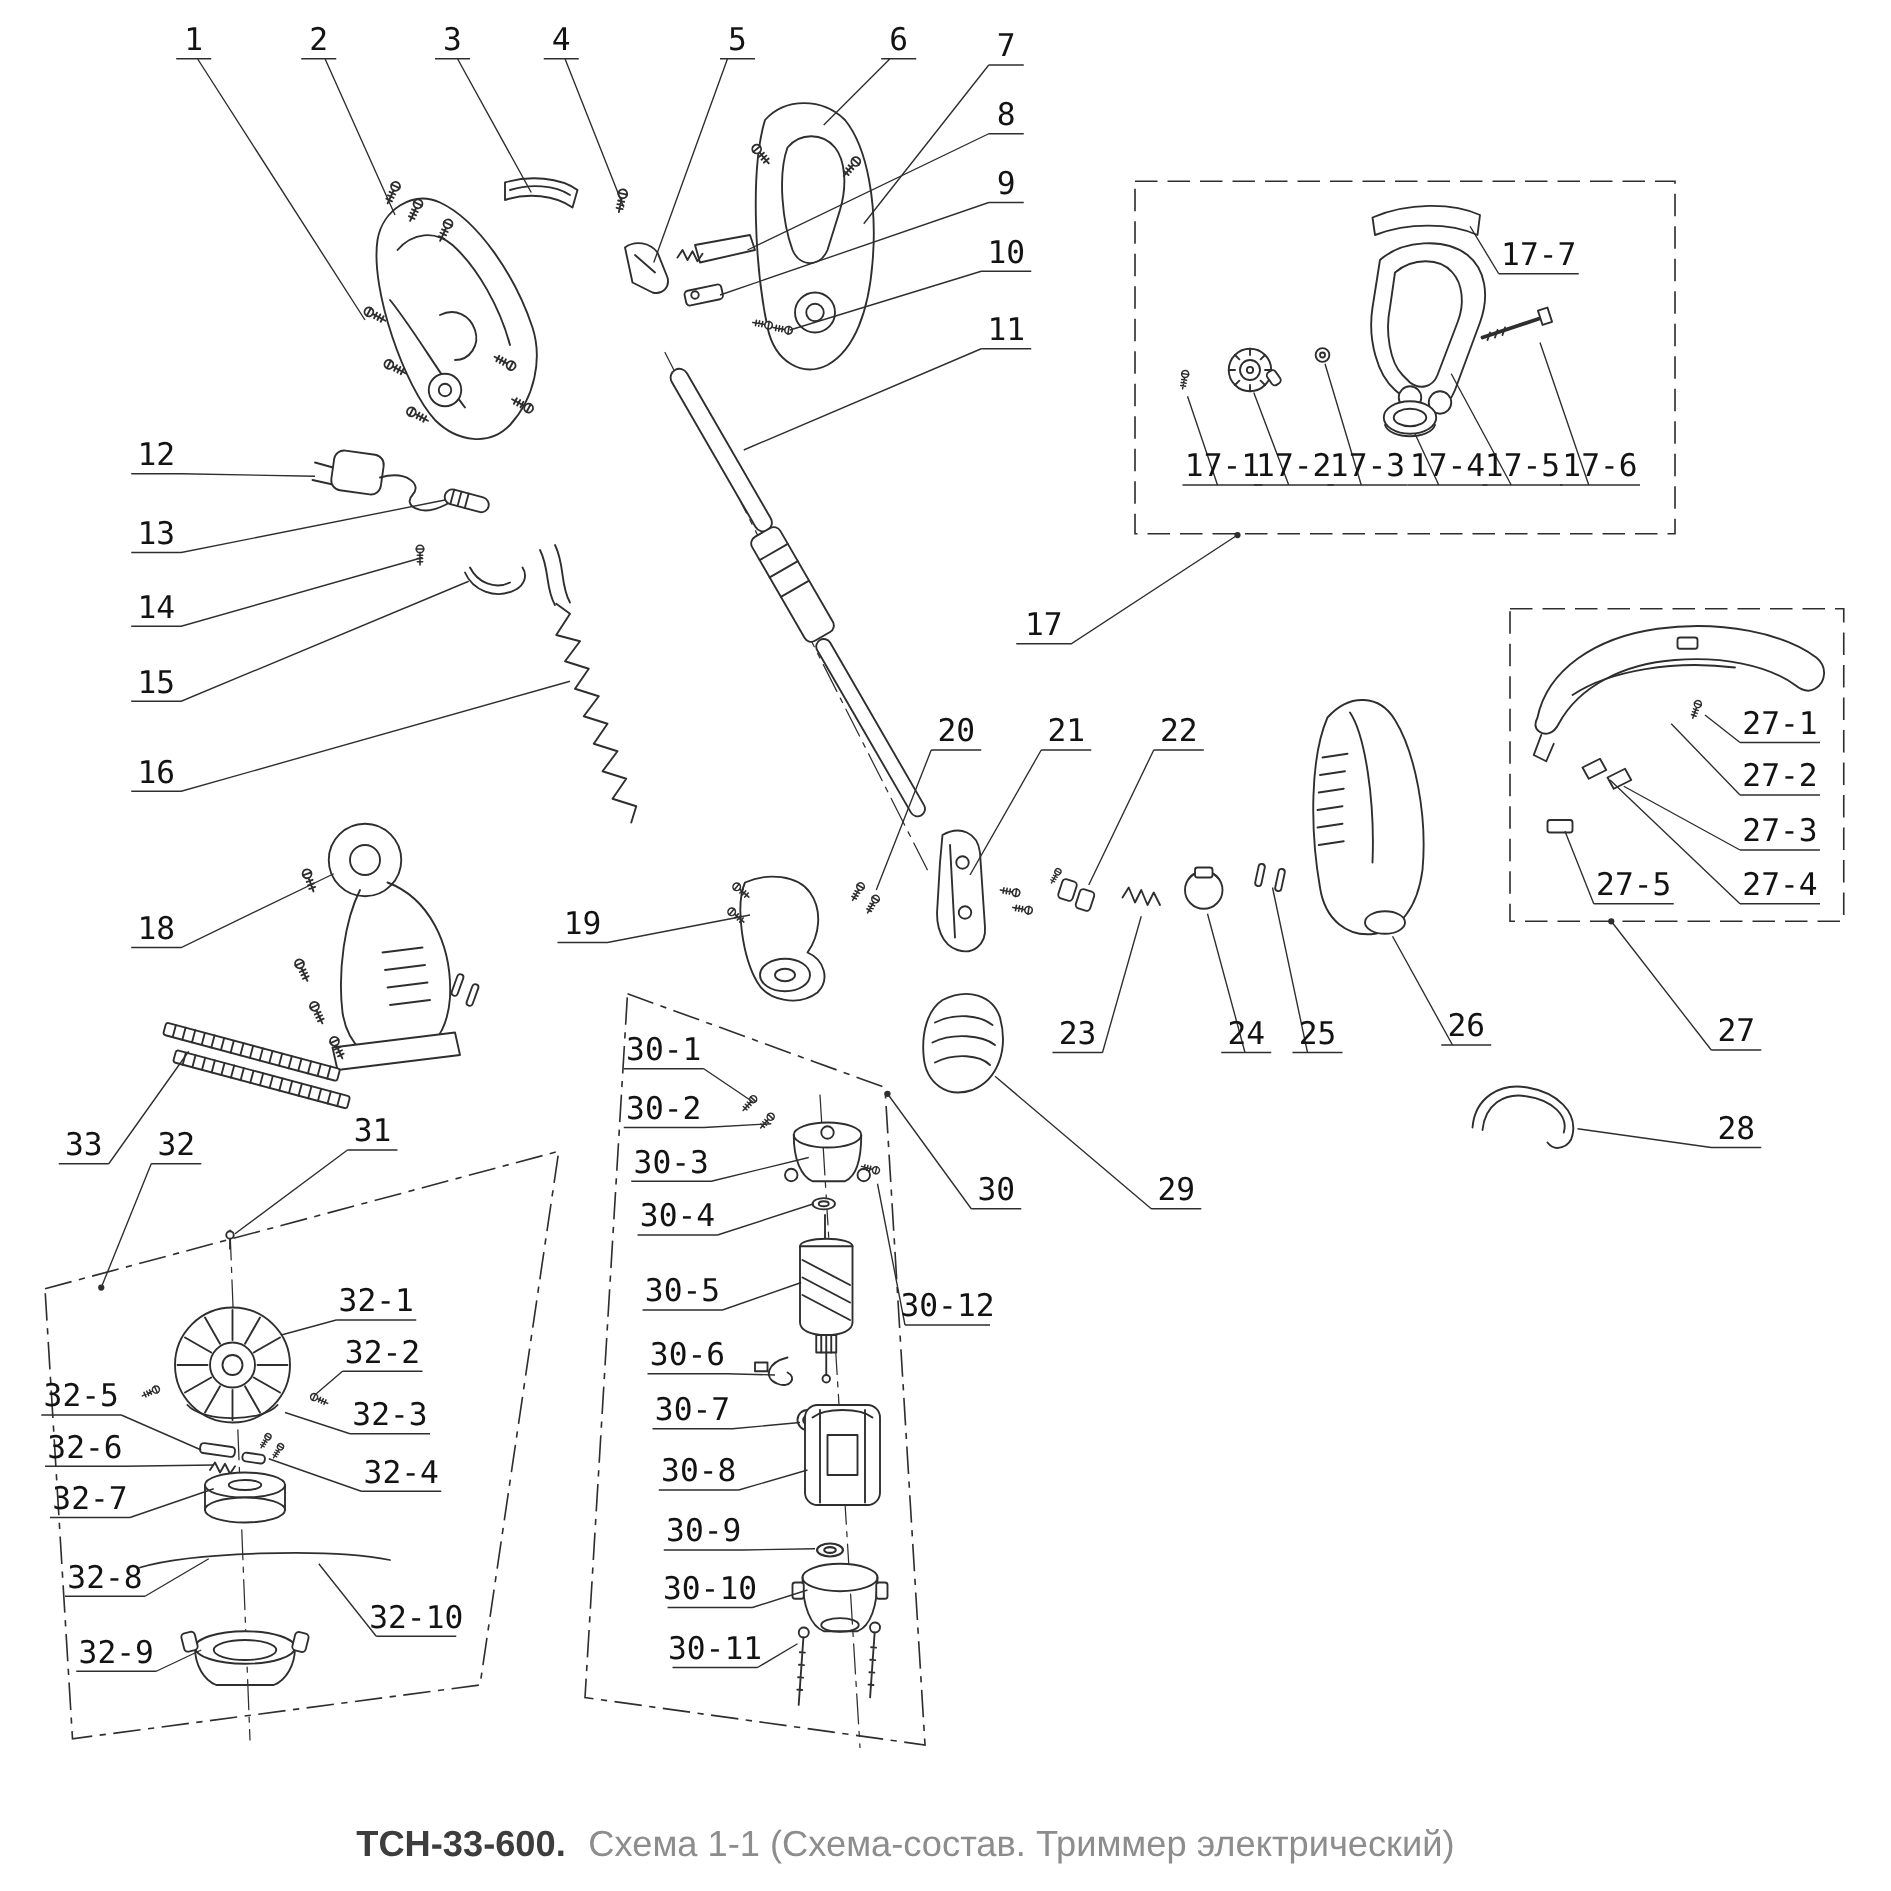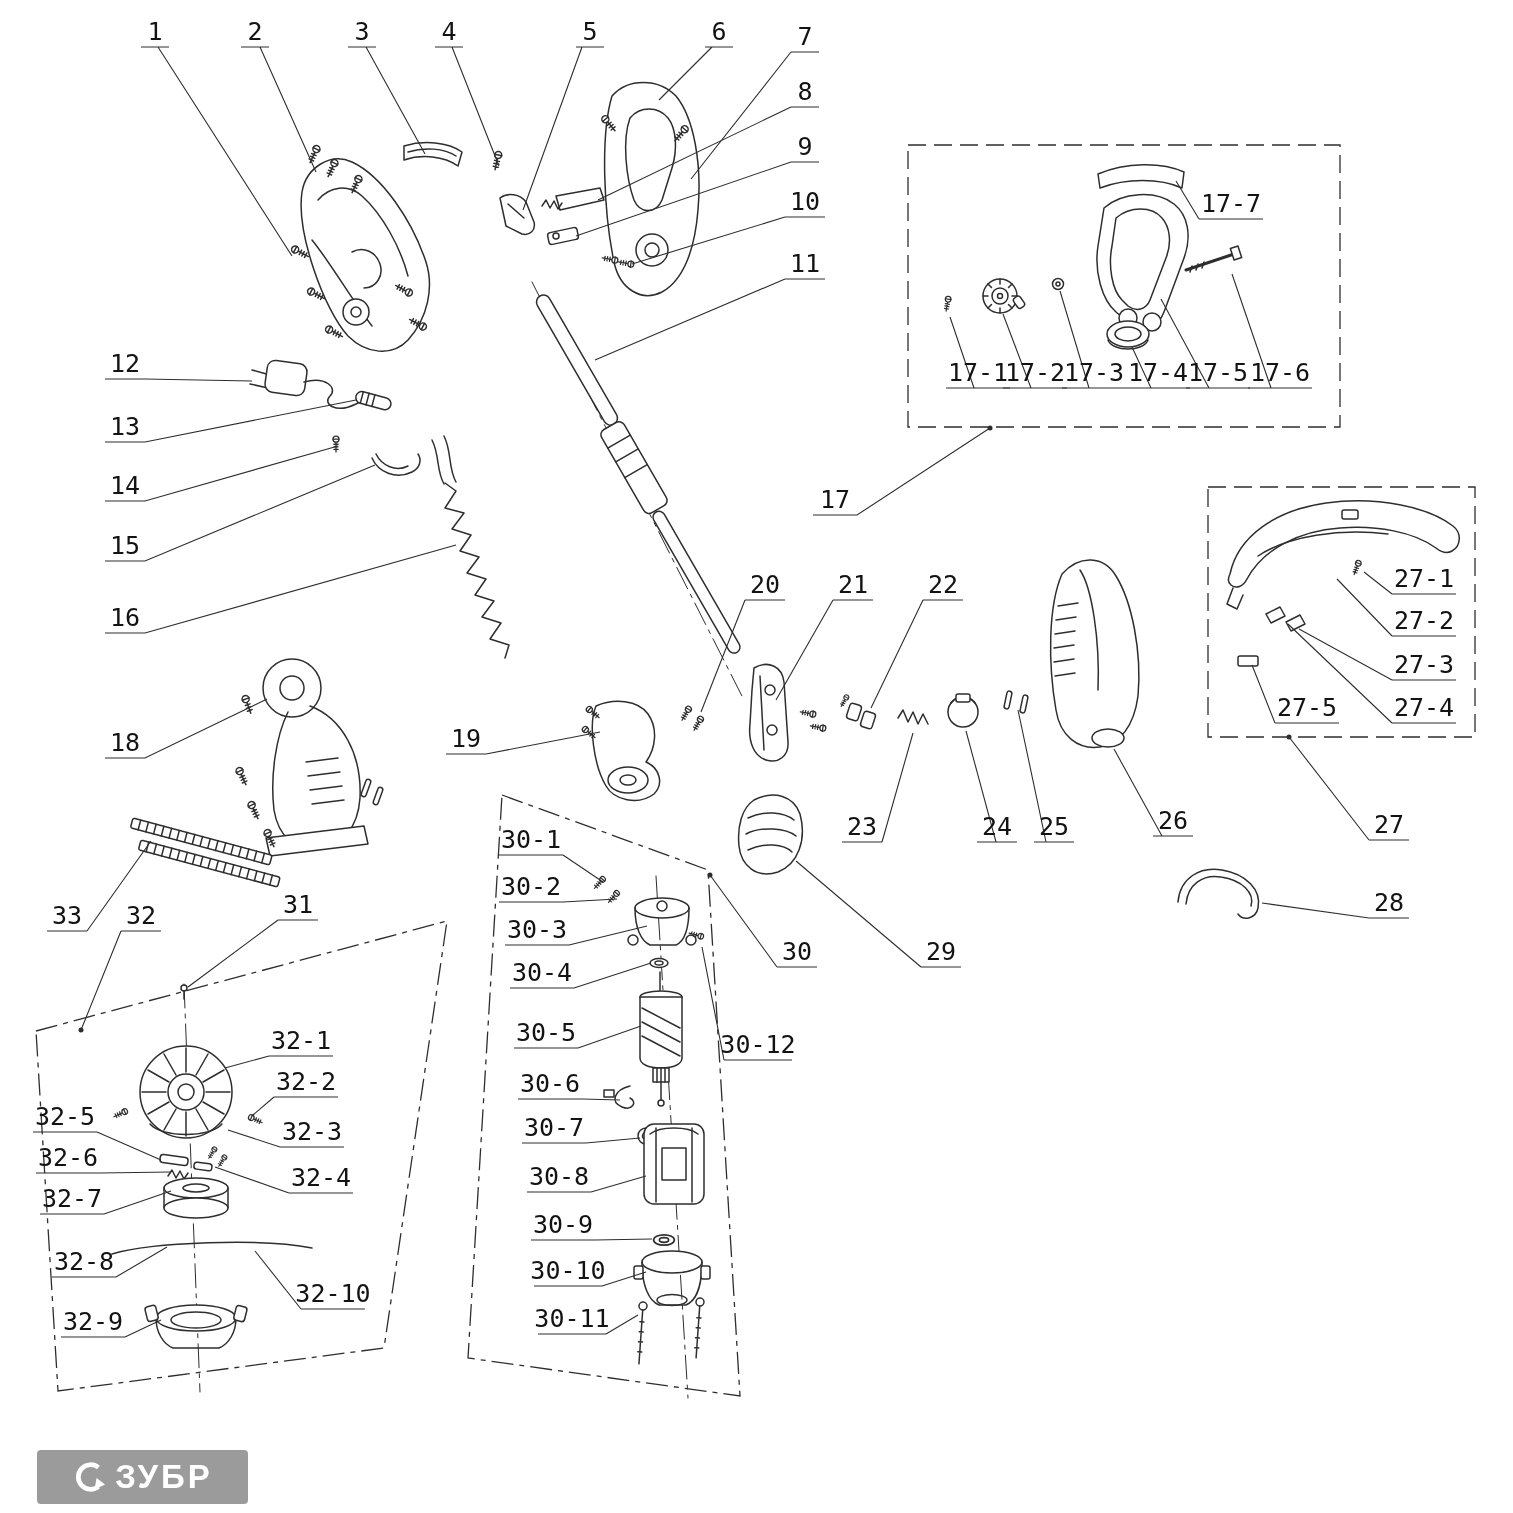--- a/index.html
+++ b/index.html
@@ -453,22 +453,19 @@
     <text x="65" y="1125">32-5</text>
     <text x="68" y="1166">32-6</text>
     <text x="72" y="1207">32-7</text>
     <text x="84" y="1270">32-8</text>
     <text x="93" y="1330">32-9</text>
     <text x="333" y="1302">32-10</text>
   </g>
 </svg>
 
   <div class="footer">
-    <div class="logo">
-      <svg width="34" height="34" viewBox="0 0 36 36">
-        <path d="M28,8 A13,13 0 1 0 28,28" fill="none" stroke="#ffffff" stroke-width="5"></path>
-        <path d="M24,31 L35,26 L26,19 Z" fill="#ffffff"></path>
-      </svg>
-      <span class="brand-text">ЗУБР</span>
+    <div class="caption">
+      <span class="model">ТСН-33-600.</span>
+      <span class="subtitle">Схема 1-1 (Схема-состав. Триммер электрический)</span>
     </div>
   </div>
 
 </div>
 
 </body></html>

